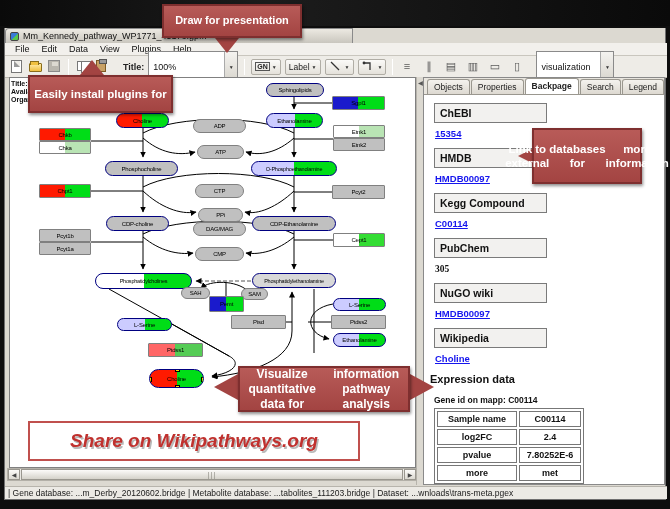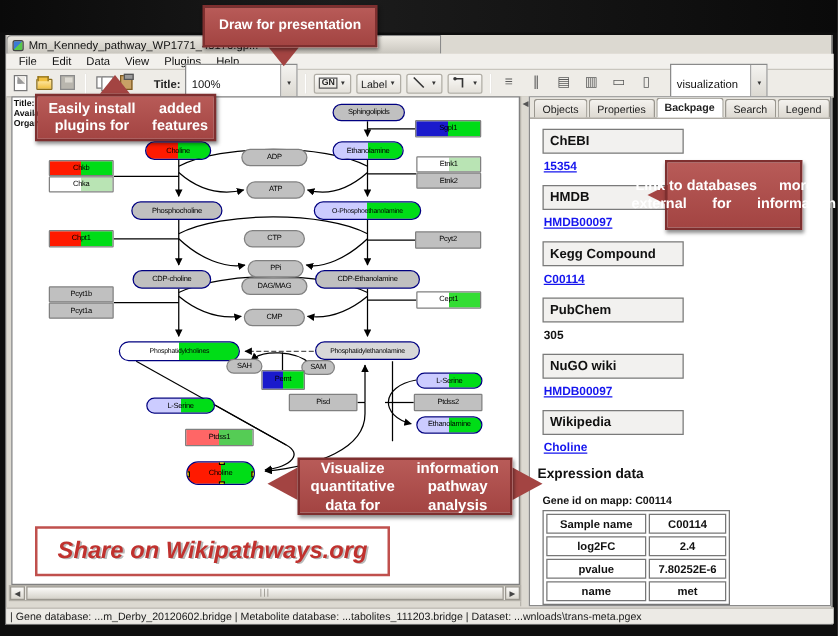--- a/index.html
+++ b/index.html
@@ -76,34 +76,34 @@
   .tab{font-size:8.5px;color:#222;border:1px solid #9a978f;border-bottom:none;
     background:linear-gradient(#f4f2ee,#ddd9d1);padding:2px 6px 2px 6px;margin-right:1px;
     border-top-left-radius:3px;border-top-right-radius:3px;}
   .tab.active{background:#fff;font-weight:bold;padding-bottom:3px;}
   #panel-scroll{position:absolute;left:0;top:17px;width:100%;height:391px;overflow:hidden;padding:8px 0 0 10px;}
   .bp-section{margin-bottom:9px;}
   .bp-head{width:113px;border:1px solid #7a7a7a;background:#f2f1ef;font-weight:bold;font-size:10.5px;
     color:#111;padding:3px 5px;}
   .bp-val{margin:5px 1px 0 1px;font-size:9.5px;}
   .bp-val a{color:#1515ee;font-weight:bold;text-decoration:underline;}
-  .bp-val .plain{color:#111;font-weight:bold;}
+  .bp-val .plain{color:#111;font-weight:bold;font-family:Liberation Serif, serif;}
   #expr-head{font-size:11px;font-weight:bold;color:#111;margin:4px 0 10px -4px;}
   #gene-line{font-size:8.5px;font-weight:bold;color:#111;margin-bottom:3px;}
   #expr-table{border-collapse:separate;border-spacing:2px;background:#fff;border:1px solid #777;}
   #expr-table td{border:1px solid #777;font-size:9px;font-weight:bold;color:#111;text-align:center;
     padding:2px 4px;min-width:62px;height:14px;}
   #expr-table td:first-child{min-width:80px;text-align:center;}
   
   .callout{position:absolute;background:linear-gradient(#b85b58,#a34442);border:2px solid #7e2f2f;
     color:#fff;font-weight:bold;text-align:center;box-shadow:1px 2px 3px rgba(0,0,0,0.45);
     display:flex;justify-content:center;z-index:50;align-items:center;}
   .callout .cl-line{line-height:1.25;}
   .ptr{position:absolute;width:0;height:0;z-index:49;}
-  #banner{position:absolute;left:28px;top:421px;width:284px;height:40px;background:#fff;
+  #banner{position:absolute;left:28px;top:421px;width:332px;height:40px;background:#fff;
     border:2px solid #c0504d;display:flex;align-items:center;justify-content:center;z-index:40;}
   #banner span{font-size:19px;font-weight:bold;font-style:italic;color:#c0312e;
     text-shadow:1.5px 1.5px 0 #b9b9b9;}
 </style>
 </head>
 <body>
 
 <div id="stage">
   <div class="topsheen"></div>
 
@@ -397,21 +397,21 @@
               </tr>
               <tr>
                 <td>log2FC</td>
                 <td>2.4</td>
               </tr>
               <tr>
                 <td>pvalue</td>
                 <td>7.80252E-6</td>
               </tr>
               <tr>
-                <td>name</td>
+                <td>more</td>
                 <td>met</td>
               </tr>
             </tbody>
           </table>
       </div>
     </div>
 
     <div id="hscroll">
       <span class="sbtn">◀</span>
       <span class="thumb">|||</span>
@@ -423,21 +423,20 @@
     </div>
   </div>
 
   <div class="callout" id="co-draw" style="left:162px;top:4px;width:140px;height:34px;font-size:11px;">
       <span class="cl-line">Draw for presentation</span>
     </div>
   <div class="ptr" style="left:215px;top:38px;border-left:12px solid transparent;border-right:12px solid transparent;border-top:15px solid #a34442;"></div>
 
   <div class="callout" id="co-plugins" style="left:28px;top:75px;width:145px;height:38px;font-size:11.5px;">
       <span class="cl-line">Easily install plugins for</span>
-      <span class="cl-line">added features</span>
     </div>
   <div class="ptr" style="left:80px;top:60px;border-left:12px solid transparent;border-right:12px solid transparent;border-bottom:15px solid #a34442;"></div>
 
   <div class="callout" id="co-link" style="left:532px;top:128px;width:110px;height:56px;font-size:11.5px;">
       <span class="cl-line">Link  to external</span>
       <span class="cl-line">databases  for</span>
       <span class="cl-line">more information</span>
     </div>
   <div class="ptr" style="left:518px;top:143px;border-top:13px solid transparent;border-bottom:13px solid transparent;border-right:26px solid #a34442;"></div>
 

